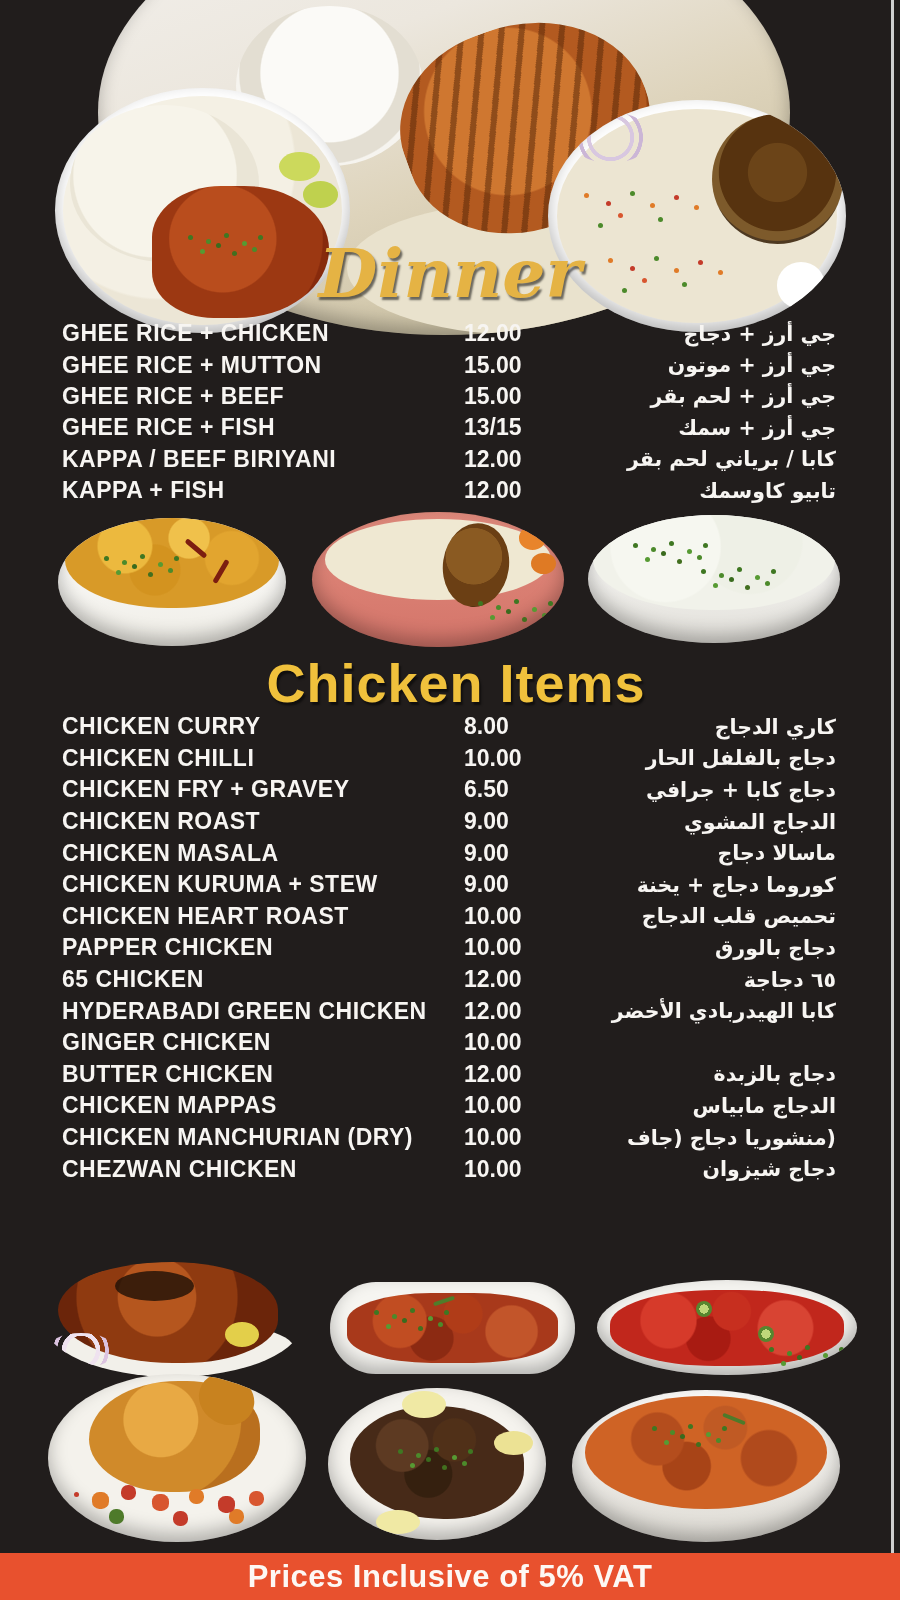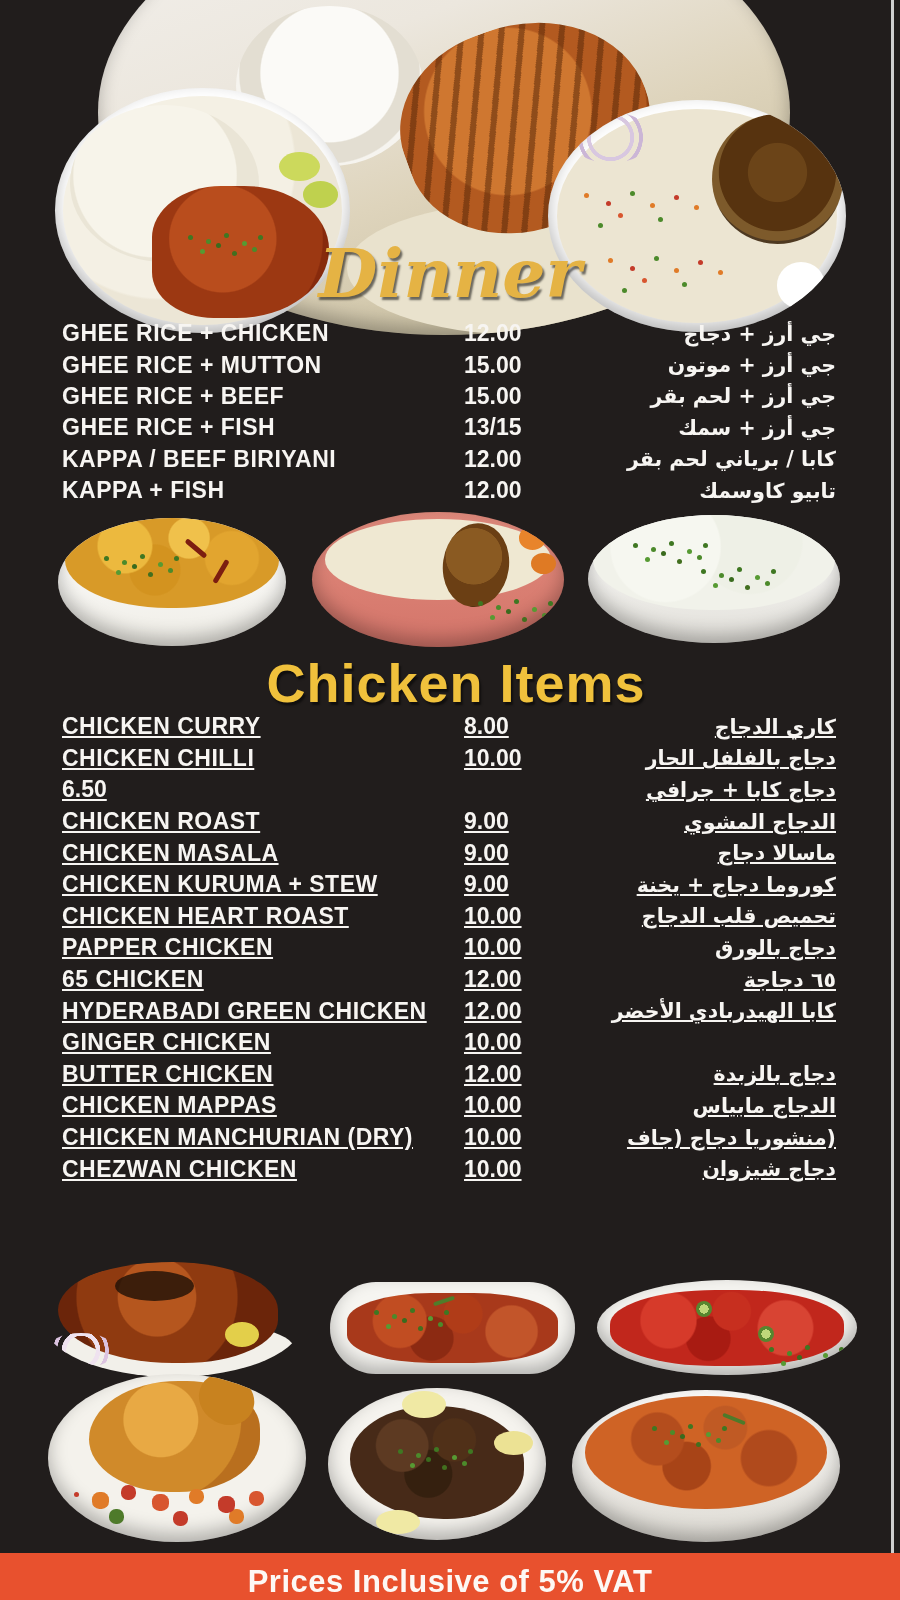--- a/index.html
+++ b/index.html
@@ -45,21 +45,21 @@
   .dinner-title{position:absolute;left:0;top:236px;width:100%;margin:0;text-align:center;
     font-family:"DejaVu Serif",serif;font-style:italic;font-weight:700;font-size:68px;line-height:74px;
     color:#e5b344;text-shadow:2px 3px 2px rgba(0,0,0,.55);}
 
   
   .menu{position:absolute;left:0;width:100%;}
   .dinner-menu{top:318px;}
   .chicken-menu{top:711px;}
   .menu-row{display:flex;align-items:center;padding:0 64px 0 62px;color:#f7f5f2;}
   .dinner-menu .menu-row{height:31.4px;}
-  .chicken-menu .menu-row{height:31.6px;text-decoration:underline;}
+  .chicken-menu .menu-row{height:31.6px;}
   .item-name{width:402px;font-weight:700;font-size:23px;letter-spacing:.5px;white-space:nowrap;}
   .item-price{width:92px;text-align:left;font-weight:700;font-size:23px;}
   .item-arabic{flex:1;text-align:right;direction:rtl;font-family:"DejaVu Sans",sans-serif;
     font-weight:700;font-size:20.5px;white-space:nowrap;}
 
   
   .bowl-kappa{left:58px;top:518px;width:228px;height:128px;background:linear-gradient(#ffffff,#efede6);}
   .kappa-food{left:3%;top:-8%;width:94%;height:78%;border-radius:48%;
     background:radial-gradient(circle at 28% 38%,#ecb93e 0 16%,rgba(0,0,0,0) 17%),
       radial-gradient(circle at 58% 30%,#f0c14b 0 14%,rgba(0,0,0,0) 15%),
@@ -122,21 +122,21 @@
   .butter-bowl{left:572px;top:1390px;width:268px;height:152px;background:linear-gradient(#fcfbf9,#dedbd4);}
   .bb-curry{left:5%;top:4%;width:90%;height:74%;border-radius:50%;
     background:radial-gradient(circle at 30% 38%,#b44d1d 0 14%,rgba(0,0,0,0) 15%),
       radial-gradient(circle at 58% 28%,#c05a24 0 13%,rgba(0,0,0,0) 14%),
       radial-gradient(circle at 76% 55%,#b04a1c 0 14%,rgba(0,0,0,0) 15%),
       radial-gradient(circle at 42% 62%,#a84417 0 15%,rgba(0,0,0,0) 16%),#cf6325;}
   .bb-bean{left:56%;top:18%;width:24px;height:4px;border-radius:3px;background:#4e7a2a;transform:rotate(22deg);}
 
   
   .vat-bar{position:absolute;left:0;top:1553px;width:100%;height:47px;background:#e8512e;
-    display:flex;align-items:flex-end;justify-content:center;}
+    display:flex;align-items:center;justify-content:center;}
   .vat-text{color:#fdf8f4;font-weight:700;font-size:31px;letter-spacing:.5px;}
 </style>
 </head>
 <body>
 
 <div class="page">
   <div class="right-border"></div>
 
   <div class="photo main-photo">
     <i class="yogurt-bowl"></i>
@@ -220,20 +220,21 @@
       <span class="item-name">CHICKEN CURRY</span>
       <span class="item-price">8.00</span>
       <span class="item-arabic" dir="rtl">كاري الدجاج</span>
     </div>
     <div class="menu-row">
       <span class="item-name">CHICKEN CHILLI</span>
       <span class="item-price">10.00</span>
       <span class="item-arabic" dir="rtl">دجاج بالفلفل الحار</span>
     </div>
     <div class="menu-row">
+      <span class="item-name">CHICKEN FRY + GRAVEY</span>
       <span class="item-price">6.50</span>
       <span class="item-arabic" dir="rtl">دجاج كابا + جرافي</span>
     </div>
     <div class="menu-row">
       <span class="item-name">CHICKEN ROAST</span>
       <span class="item-price">9.00</span>
       <span class="item-arabic" dir="rtl">الدجاج المشوي</span>
     </div>
     <div class="menu-row">
       <span class="item-name">CHICKEN MASALA</span>

